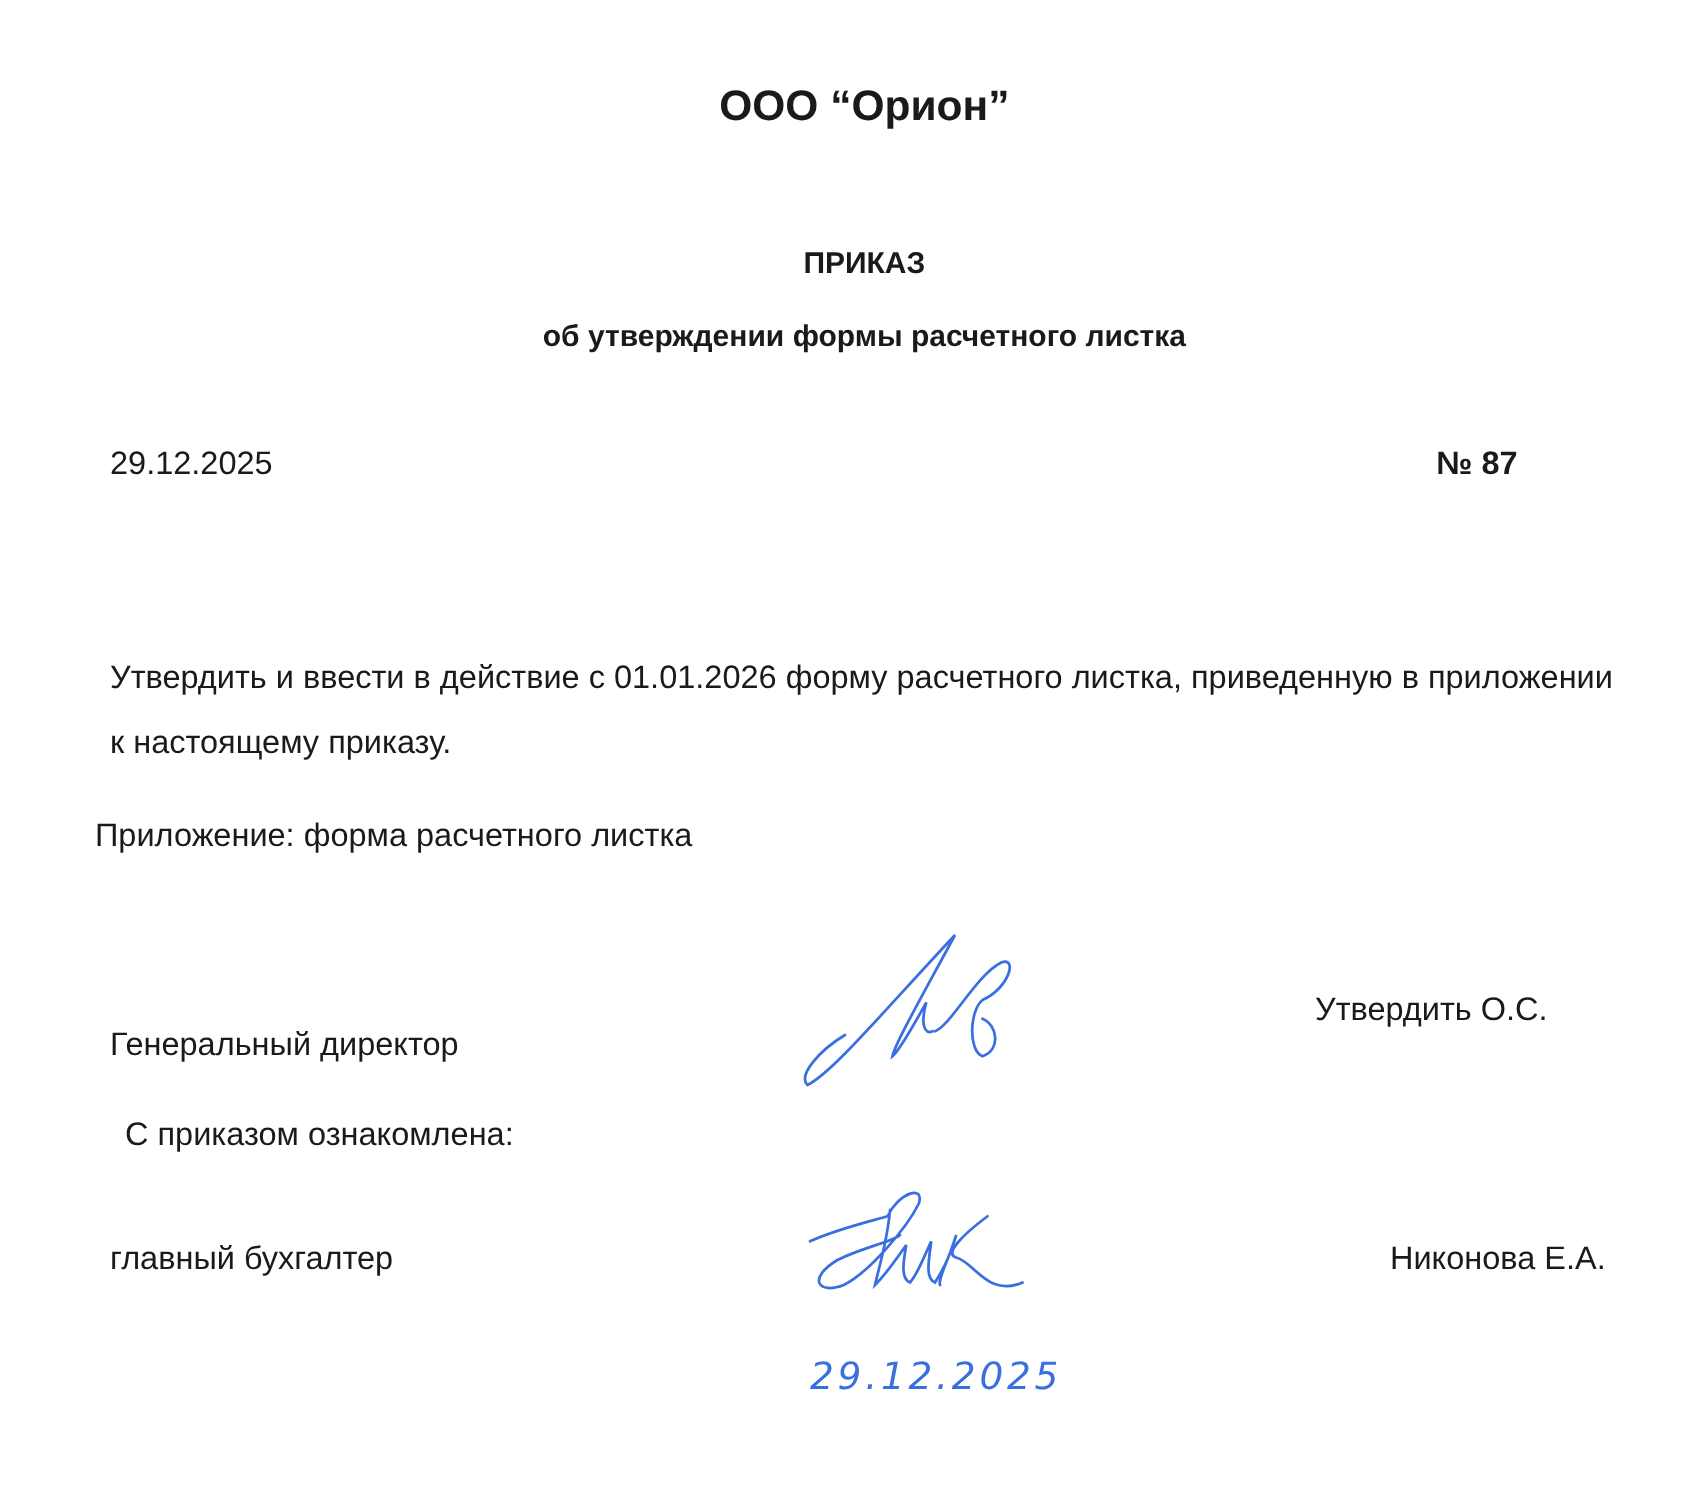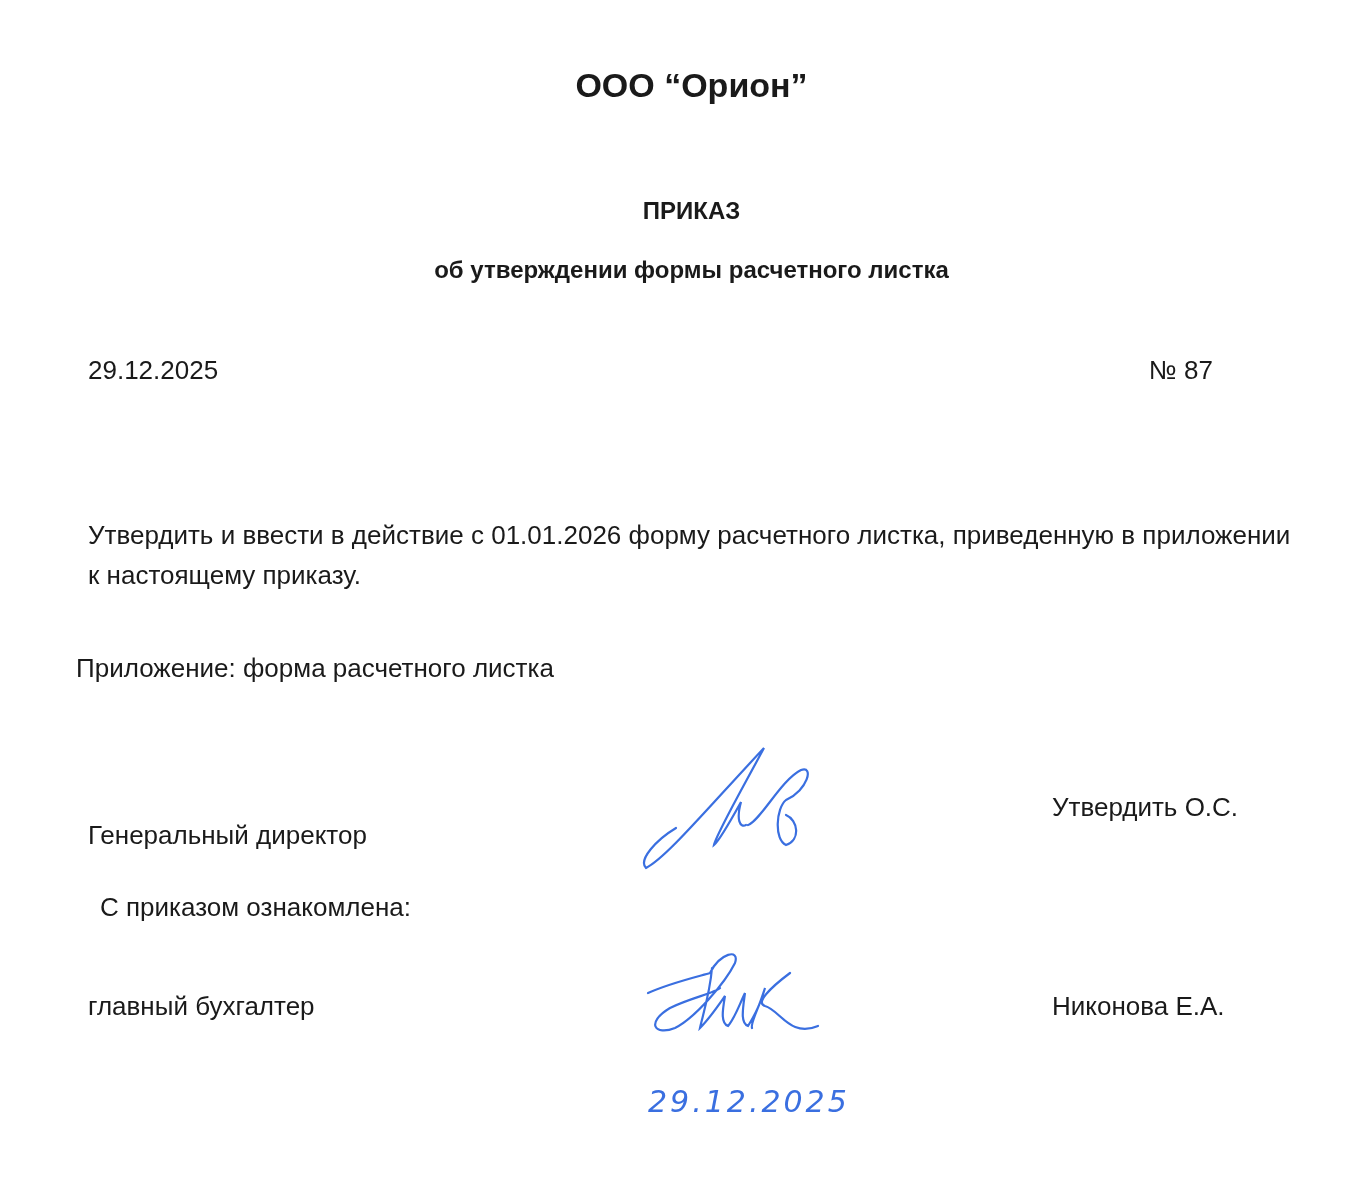--- a/index.html
+++ b/index.html
@@ -4,28 +4,28 @@
 <style>
   html, body { margin: 0; padding: 0; background: #ffffff; }
   body { width: 1360px; height: 1189px; position: relative; overflow: hidden;
          font-family: "Liberation Sans", sans-serif; color: #1a1a1a; }
   .abs { position: absolute; }
   .org { top: 66px; left: 0; width: 1383px; text-align: center; font-size: 34px; font-weight: bold; }
   .title { top: 197px; left: 0; width: 1383px; text-align: center; font-size: 24px; font-weight: bold; }
   .subtitle { top: 256px; left: 0; width: 1383px; text-align: center; font-size: 24px; font-weight: bold; }
   .txt { font-size: 26px; }
   .date { top: 355px; left: 88px; }
-  .num { top: 355px; left: 1149px; }
-  .body1 { top: 515px; left: 88px; width: 1210px; line-height: 40px; }
+  .num { top: 355px; left: 1149px; font-weight: bold; }
+  .body1 { top: 515px; left: 88px; width: 1210px; line-height: 52px; }
   .attach { top: 653px; left: 76px; }
   .pos1 { top: 820px; left: 88px; }
   .name1 { top: 792px; left: 1052px; }
   .ack { top: 892px; left: 100px; }
   .pos2 { top: 991px; left: 88px; }
-  .name2 { top: 991px; left: 1052px; }
+  .name2 { top: 991px; left: 1112px; }
   .hand-date { top: 1084px; left: 648px; font-size: 30px; color: #3a6fe0; font-style: italic;
                font-family: "DejaVu Sans", sans-serif; letter-spacing: 3px; }
   svg.sig { position: absolute; }
 </style>
 </head>
 <body>
 
 <div>
   <div class="abs org">ООО “Орион”</div>
   <div class="abs title">ПРИКАЗ</div>

